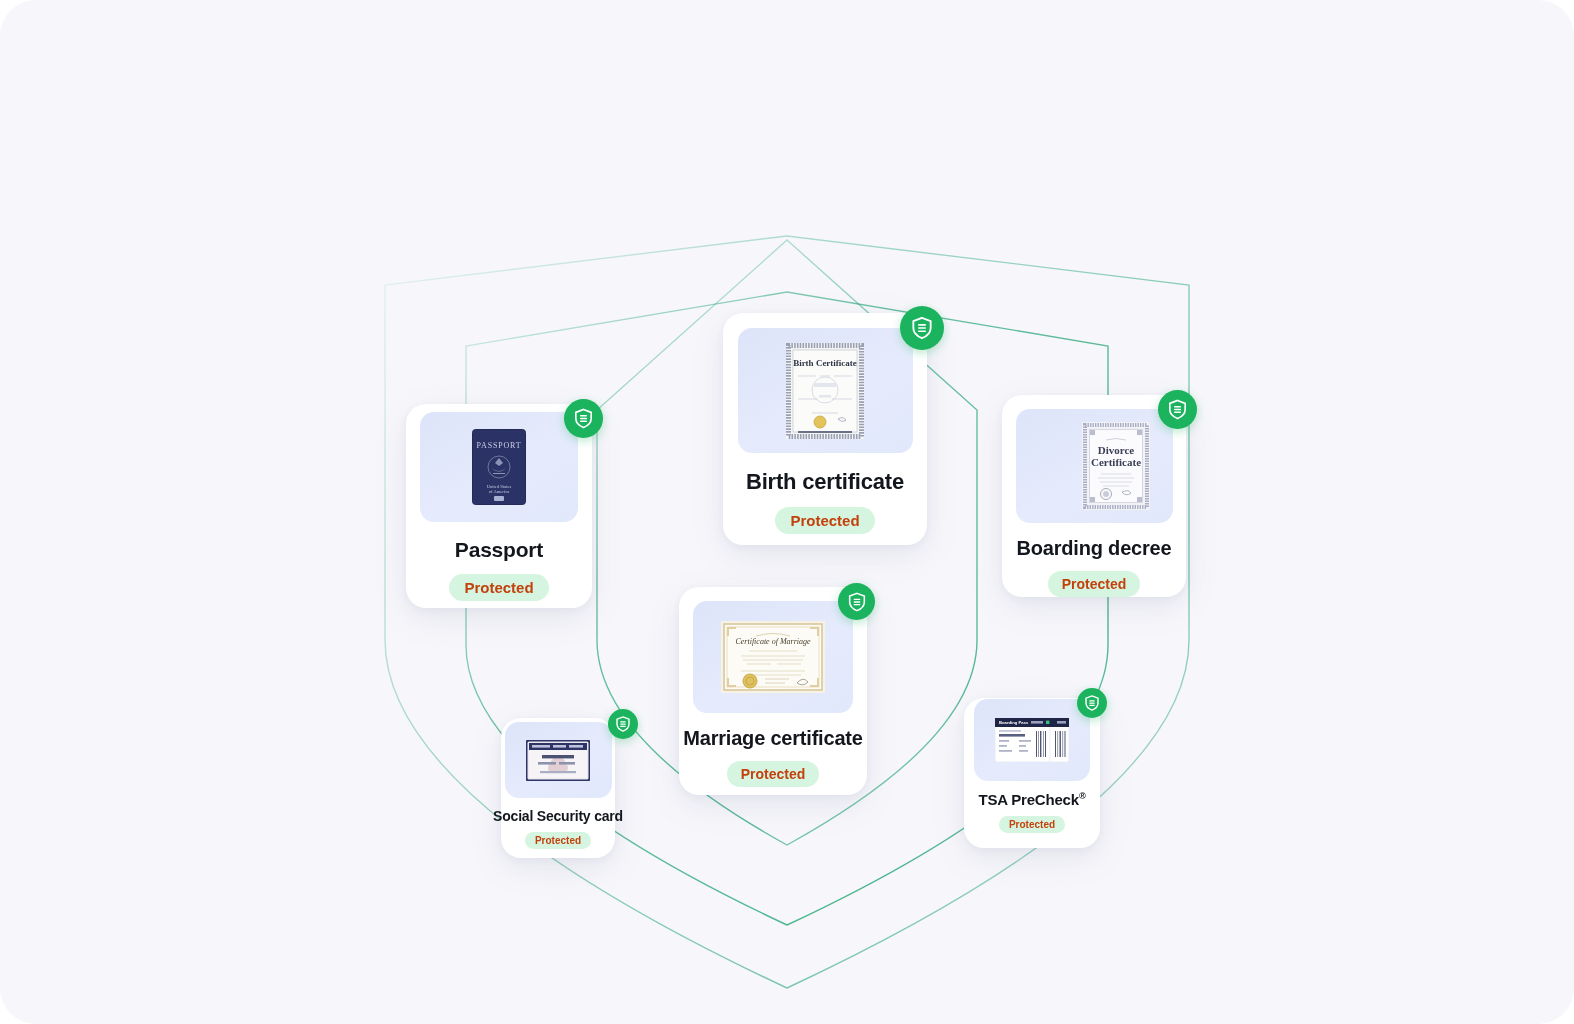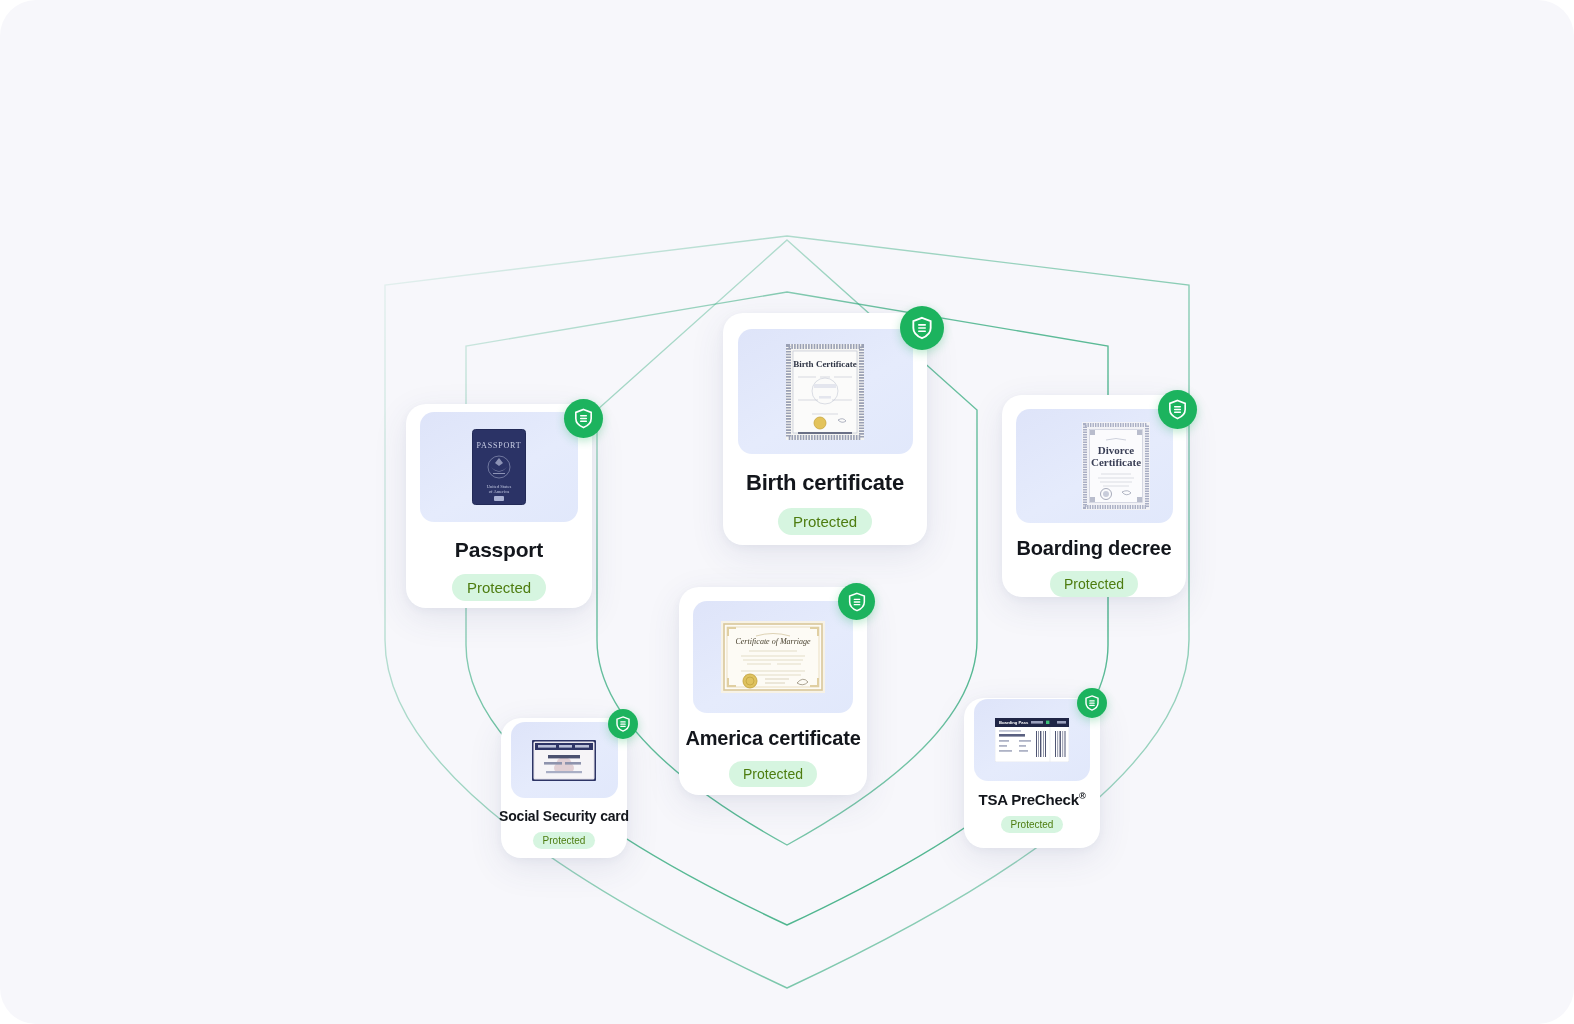--- a/index.html
+++ b/index.html
@@ -57,22 +57,22 @@
   .doc-title {
     font-weight: bold;
     color: #13161c;
     letter-spacing: -0.2px;
     text-align: center;
     white-space: nowrap;
   }
 
   .badge-protected {
     background: #d6f5e0;
-    color: #4d7c0f;
-    font-weight: normal;
+    color: #c2410c;
+    font-weight: bold;
     border-radius: 999px;
     display: inline-flex;
     align-items: center;
     justify-content: center;
     white-space: nowrap;
   }
 
   
   .shield-badge {
     position: absolute;
@@ -85,39 +85,39 @@
   }
   .shield-badge svg { display: block; }
 
   
   .card-passport   { left: 406px;  top: 404px; width: 186px; height: 204px; padding-top: 8px; }
   .card-passport .thumb       { width: 158px; height: 110px; }
   .card-passport .doc-title   { font-size: 21px; margin-top: 16px; }
   .card-passport .badge-protected { font-size: 15px; padding: 5px 15px; margin-top: 12px; }
   .badge-passport  { left: 564px;  top: 399px; width: 39px; height: 39px; }
 
-  .card-birth      { left: 723px;  top: 313px; width: 204px; height: 232px; padding-top: 16px; }
+  .card-birth      { left: 723px;  top: 313px; width: 204px; height: 232px; padding-top: 4px; justify-content: center; }
   .card-birth .thumb          { width: 175px; height: 125px; }
   .card-birth .doc-title      { font-size: 22px; margin-top: 16px; }
   .card-birth .badge-protected{ font-size: 15px; padding: 5px 15px; margin-top: 12px; }
   .badge-birth     { left: 900px;  top: 306px; width: 44px; height: 44px; }
 
   .card-divorce    { left: 1002px; top: 395px; width: 184px; height: 202px; padding-top: 14px; }
   .card-divorce .thumb        { width: 157px; height: 132px; padding-left: 44px; }
   .card-divorce .doc-title    { font-size: 20px; margin-top: 14px; }
   .card-divorce .badge-protected { font-size: 14px; padding: 5px 14px; margin-top: 11px; }
   .badge-divorce   { left: 1158px; top: 390px; width: 39px; height: 39px; }
 
   .card-marriage   { left: 679px;  top: 587px; width: 188px; height: 208px; padding-top: 14px; }
   .card-marriage .thumb       { width: 160px; height: 112px; border-radius: 14px; }
   .card-marriage .doc-title   { font-size: 20px; margin-top: 14px; }
   .card-marriage .badge-protected { font-size: 14px; padding: 5px 14px; margin-top: 11px; }
   .badge-marriage  { left: 838px;  top: 583px; width: 37px; height: 37px; }
 
-  .card-ssn        { left: 501px;  top: 718px; width: 126px; height: 140px; padding-top: 4px; }
+  .card-ssn        { left: 501px;  top: 718px; width: 114px; height: 140px; padding-top: 4px; }
   .card-ssn .thumb            { width: 107px; height: 76px; }
   .card-ssn .doc-title        { font-size: 14px; margin-top: 10px; }
   .card-ssn .badge-protected  { font-size: 10px; padding: 3px 10px; margin-top: 8px; }
   .badge-ssn       { left: 608px;  top: 709px; width: 30px; height: 30px; }
 
   .card-tsa        { left: 964px;  top: 698px; width: 136px; height: 150px; padding-top: 1px; }
   .card-tsa .thumb            { width: 116px; height: 82px; }
   .card-tsa .doc-title        { font-size: 15px; margin-top: 10px; }
   .card-tsa .badge-protected  { font-size: 10px; padding: 3px 10px; margin-top: 8px; }
   .badge-tsa       { left: 1077px; top: 688px; width: 30px; height: 30px; }
@@ -282,21 +282,21 @@
         </g>
         <circle cx="29" cy="60" r="7" fill="#dfc25f" stroke="#c4a53f" stroke-width="0.9"></circle>
         <circle cx="29" cy="60" r="4" fill="none" stroke="#b79a37" stroke-width="0.6"></circle>
         <g stroke="#b9ab87" stroke-width="0.5">
           <line x1="44" y1="58" x2="68" y2="58"></line>
             <line x1="44" y1="62" x2="64" y2="62"></line>
         </g>
         <path d="M76 62 q6 -7 11 -1 q-5 5 -11 1z" fill="none" stroke="#8a8068" stroke-width="0.7"></path>
       </svg>
     </div>
-    <div class="doc-title">America certificate</div>
+    <div class="doc-title">Marriage certificate</div>
     <div class="badge-protected">Protected</div>
   </div>
   <div class="shield-badge badge-marriage">
     <svg width="22" height="22" viewBox="0 0 24 24" fill="none">
       <path d="M12 2.6 L20 5.6 V12 c0 4.6 -3.4 7.6 -8 9.4 C7.4 19.6 4 16.6 4 12 V5.6 Z" stroke="#ffffff" stroke-width="1.7" fill="none"></path>
       <rect x="8.3" y="8.4" width="7.4" height="1.45" rx="0.72" fill="#ffffff"></rect>
       <rect x="8.3" y="11.3" width="7.4" height="1.45" rx="0.72" fill="#ffffff"></rect>
       <rect x="8.3" y="14.2" width="7.4" height="1.45" rx="0.72" fill="#ffffff"></rect>
     </svg>
   </div>

